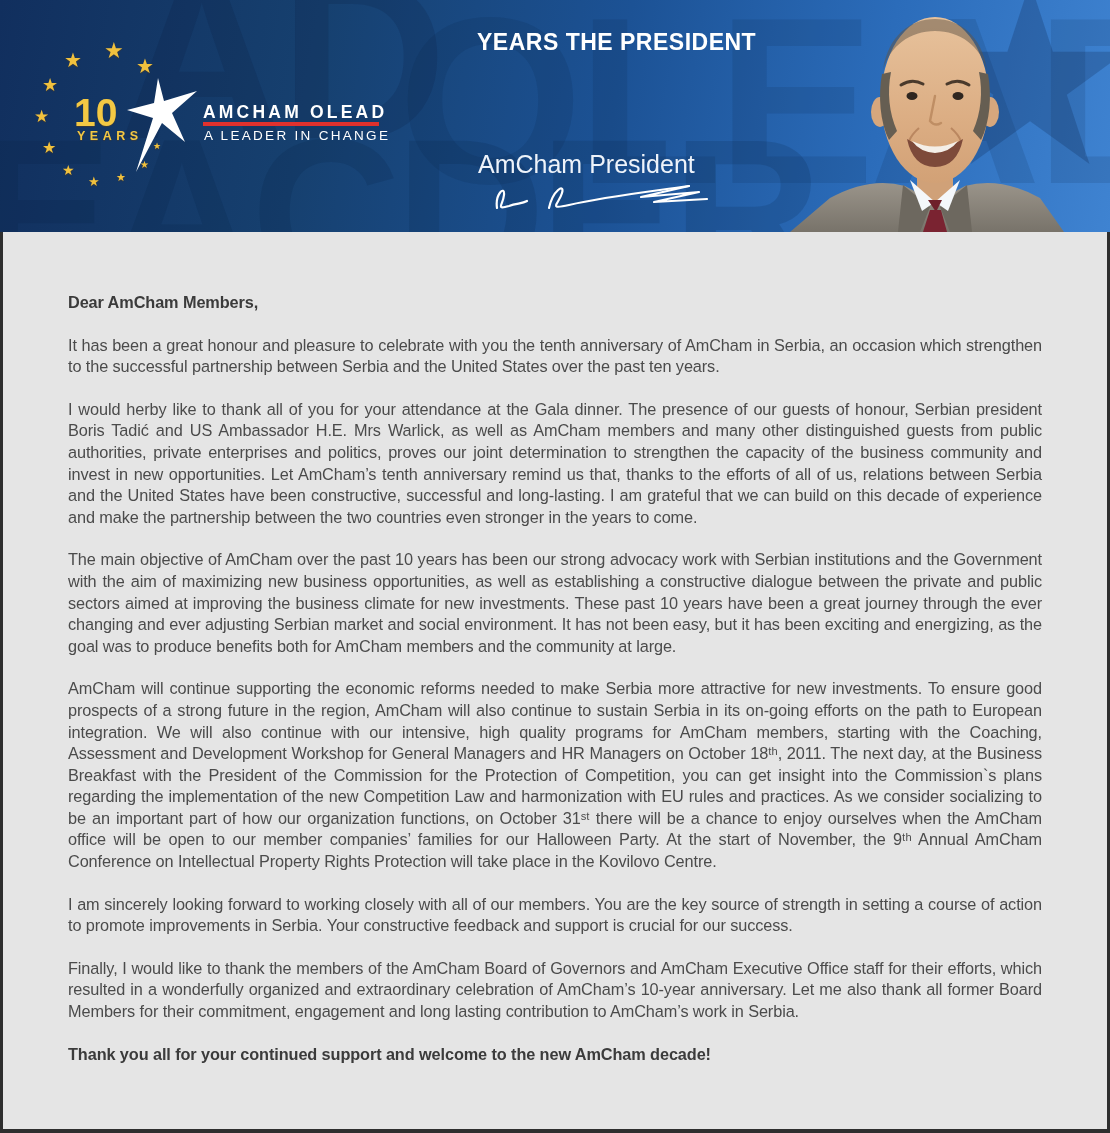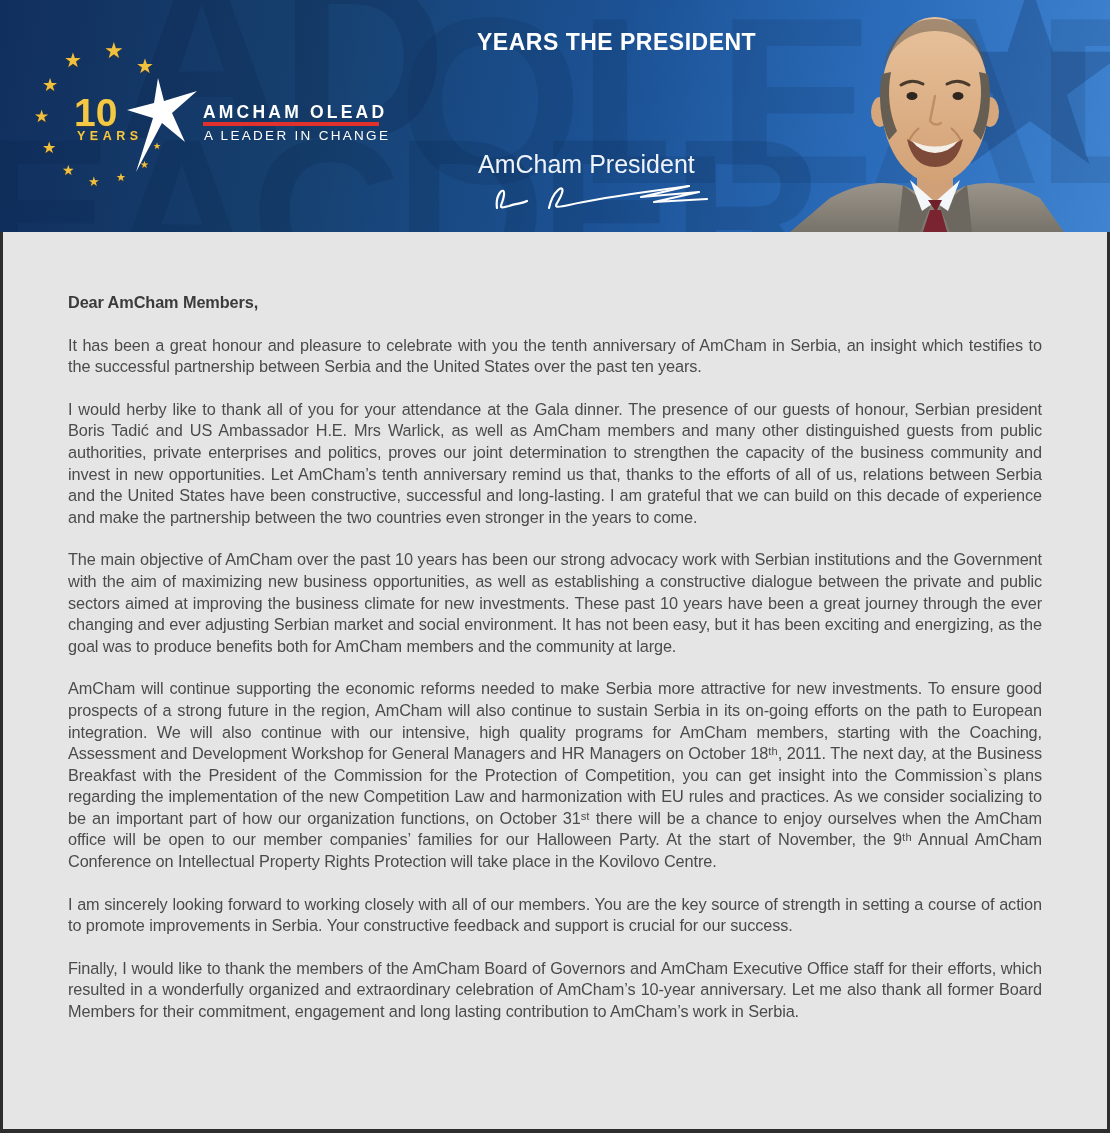--- a/index.html
+++ b/index.html
@@ -127,22 +127,23 @@
         <path d="M10 35 C8 21 18 12 17 22 C16 32 8 37 22 33 C30 30 35 31 40 28"></path>
         <path d="M62 35 C66 17 78 10 75 20 C72 31 60 37 82 32 C116 24 152 20 202 13"></path>
         <path d="M202 13 L154 24 L212 19 L167 29 L220 26"></path>
       </g>
     </svg>
   </div>
 
   <div class="content">
     <div class="letter">
       <p class="salut">Dear AmCham Members,</p>
-      <p>It has been a great honour and pleasure to celebrate with you the tenth anniversary of AmCham in Serbia, an insight which testifies to the successful partnership between Serbia and the United States over the past ten years.</p>
+      <p>It has been a great honour and pleasure to celebrate with you the tenth anniversary of AmCham in Serbia, an occasion which strengthen to the successful partnership between Serbia and the United States over the past ten years.</p>
       <p>I would herby like to thank all of you for your attendance at the Gala dinner. The presence of our guests of honour, Serbian president Boris Tadić and US Ambassador H.E. Mrs Warlick, as well as AmCham members and many other distinguished guests from public authorities, private enterprises and politics, proves our joint determination to strengthen the capacity of the business community and invest in new opportunities. Let AmCham’s tenth anniversary remind us that, thanks to the efforts of all of us, relations between Serbia and the United States have been constructive, successful and long-lasting. I am grateful that we can build on this decade of experience and make the partnership between the two countries even stronger in the years to come.</p>
       <p>The main objective of AmCham over the past 10 years has been our strong advocacy work with Serbian institutions and the Government with the aim of maximizing new business opportunities, as well as establishing a constructive dialogue between the private and public sectors aimed at improving the business climate for new investments. These past 10 years have been a great journey through the ever changing and ever adjusting Serbian market and social environment. It has not been easy, but it has been exciting and energizing, as the goal was to produce benefits both for AmCham members and the community at large.</p>
       <p>AmCham will continue supporting the economic reforms needed to make Serbia more attractive for new investments. To ensure good prospects of a strong future in the region, AmCham will also continue to sustain Serbia in its on-going efforts on the path to European integration. We will also continue with our intensive, high quality programs for AmCham members, starting with the Coaching, Assessment and Development Workshop for General Managers and HR Managers on October 18ᵗʰ, 2011. The next day, at the Business Breakfast with the President of the Commission for the Protection of Competition, you can get insight into the Commission`s plans regarding the implementation of the new Competition Law and harmonization with EU rules and practices. As we consider socializing to be an important part of how our organization functions, on October 31ˢᵗ there will be a chance to enjoy ourselves when the AmCham office will be open to our member companies’ families for our Halloween Party. At the start of November, the 9ᵗʰ Annual AmCham Conference on Intellectual Property Rights Protection will take place in the Kovilovo Centre.</p>
       <p>I am sincerely looking forward to working closely with all of our members. You are the key source of strength in setting a course of action to promote improvements in Serbia. Your constructive feedback and support is crucial for our success.</p>
       <p>Finally, I would like to thank the members of the AmCham Board of Governors and AmCham Executive Office staff for their efforts, which resulted in a wonderfully organized and extraordinary celebration of AmCham’s 10-year anniversary. Let me also thank all former Board Members for their commitment, engagement and long lasting contribution to AmCham’s work in Serbia.</p>
+      <p class="closing">Thank you all for your continued support and welcome to the new AmCham decade!</p>
     </div>
   </div>
 
 </div>
 
 </body></html>

